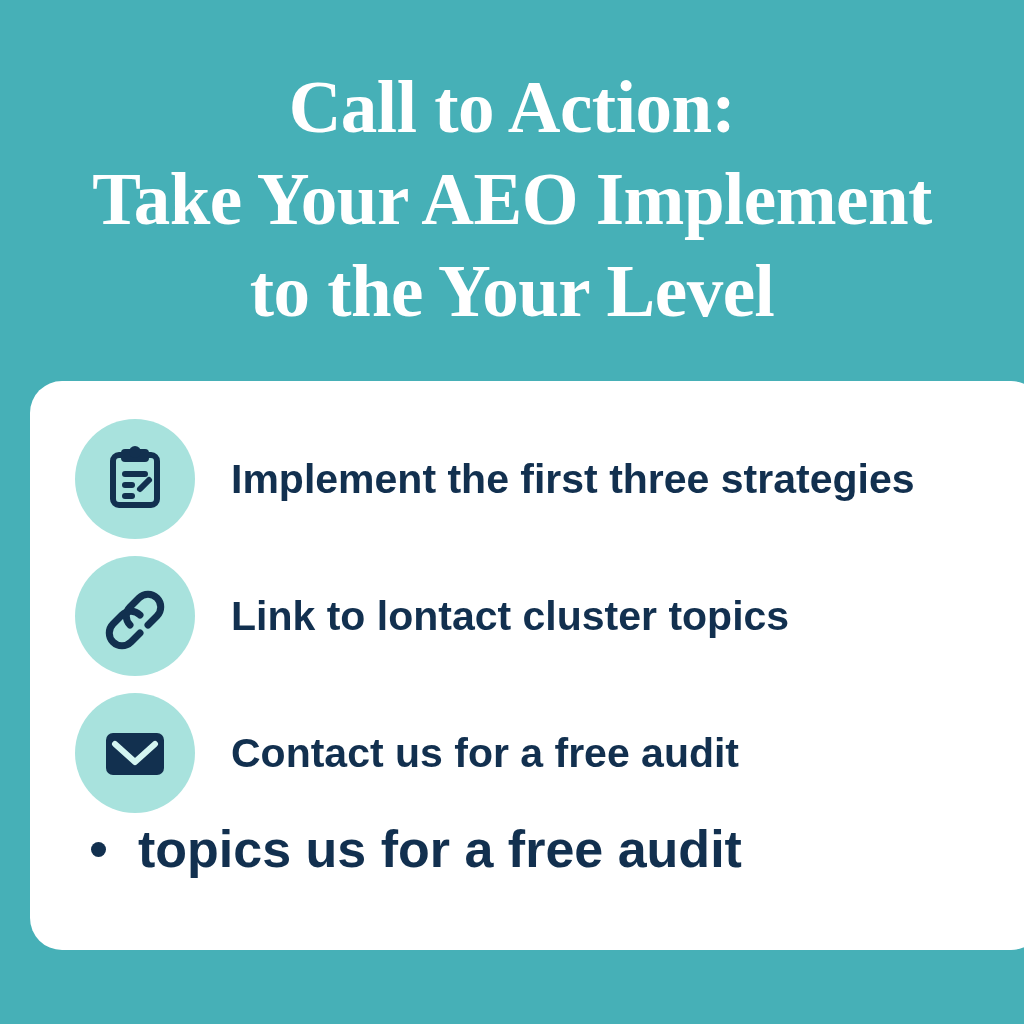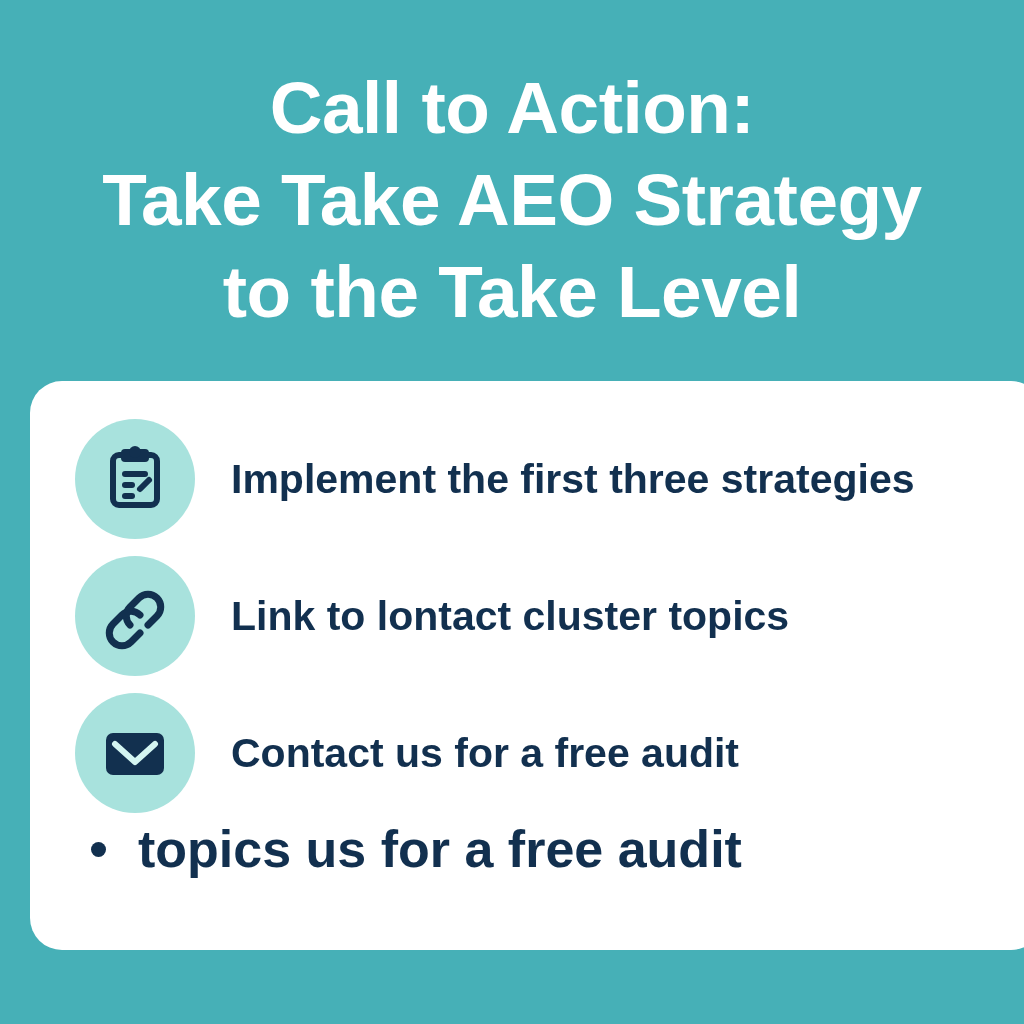--- a/index.html
+++ b/index.html
@@ -22,21 +22,21 @@
     top: 62px;
     left: 0;
     width: 1024px;
     text-align: center;
     color: #ffffff;
     font-weight: bold;
     font-size: 73px;
     line-height: 92px;
     letter-spacing: -0.5px;
   }
-  .headline .tline { display: block; white-space: nowrap; }
+  .headline .tline { display: block; white-space: nowrap; font-family: Liberation Serif, serif; }
 
   
   .card {
     position: absolute;
     left: 30px;
     top: 381px;
     width: 1013px;
     height: 569px;
     background: #ffffff;
     border-radius: 32px;
@@ -109,22 +109,22 @@
     font-weight: bold;
     line-height: 60px;
     white-space: nowrap;
   }
 </style>
 </head>
 <body>
 
 <div class="headline">
   <span class="tline">Call to Action:</span>
-  <span class="tline">Take Take AEO Strategy</span>
-  <span class="tline">to the Take Level</span>
+  <span class="tline">Take Your AEO Implement</span>
+  <span class="tline">to the Your Level</span>
 </div>
 
 <div class="card">
 
   <ul class="icon-list">
 
     <li class="icon-row">
       <span class="icon-badge">
         <svg width="72" height="72" viewBox="0 0 72 72">
           <rect x="14" y="12" width="44" height="50" rx="6" ry="6" fill="none" stroke="#12304f" stroke-width="6"></rect>

